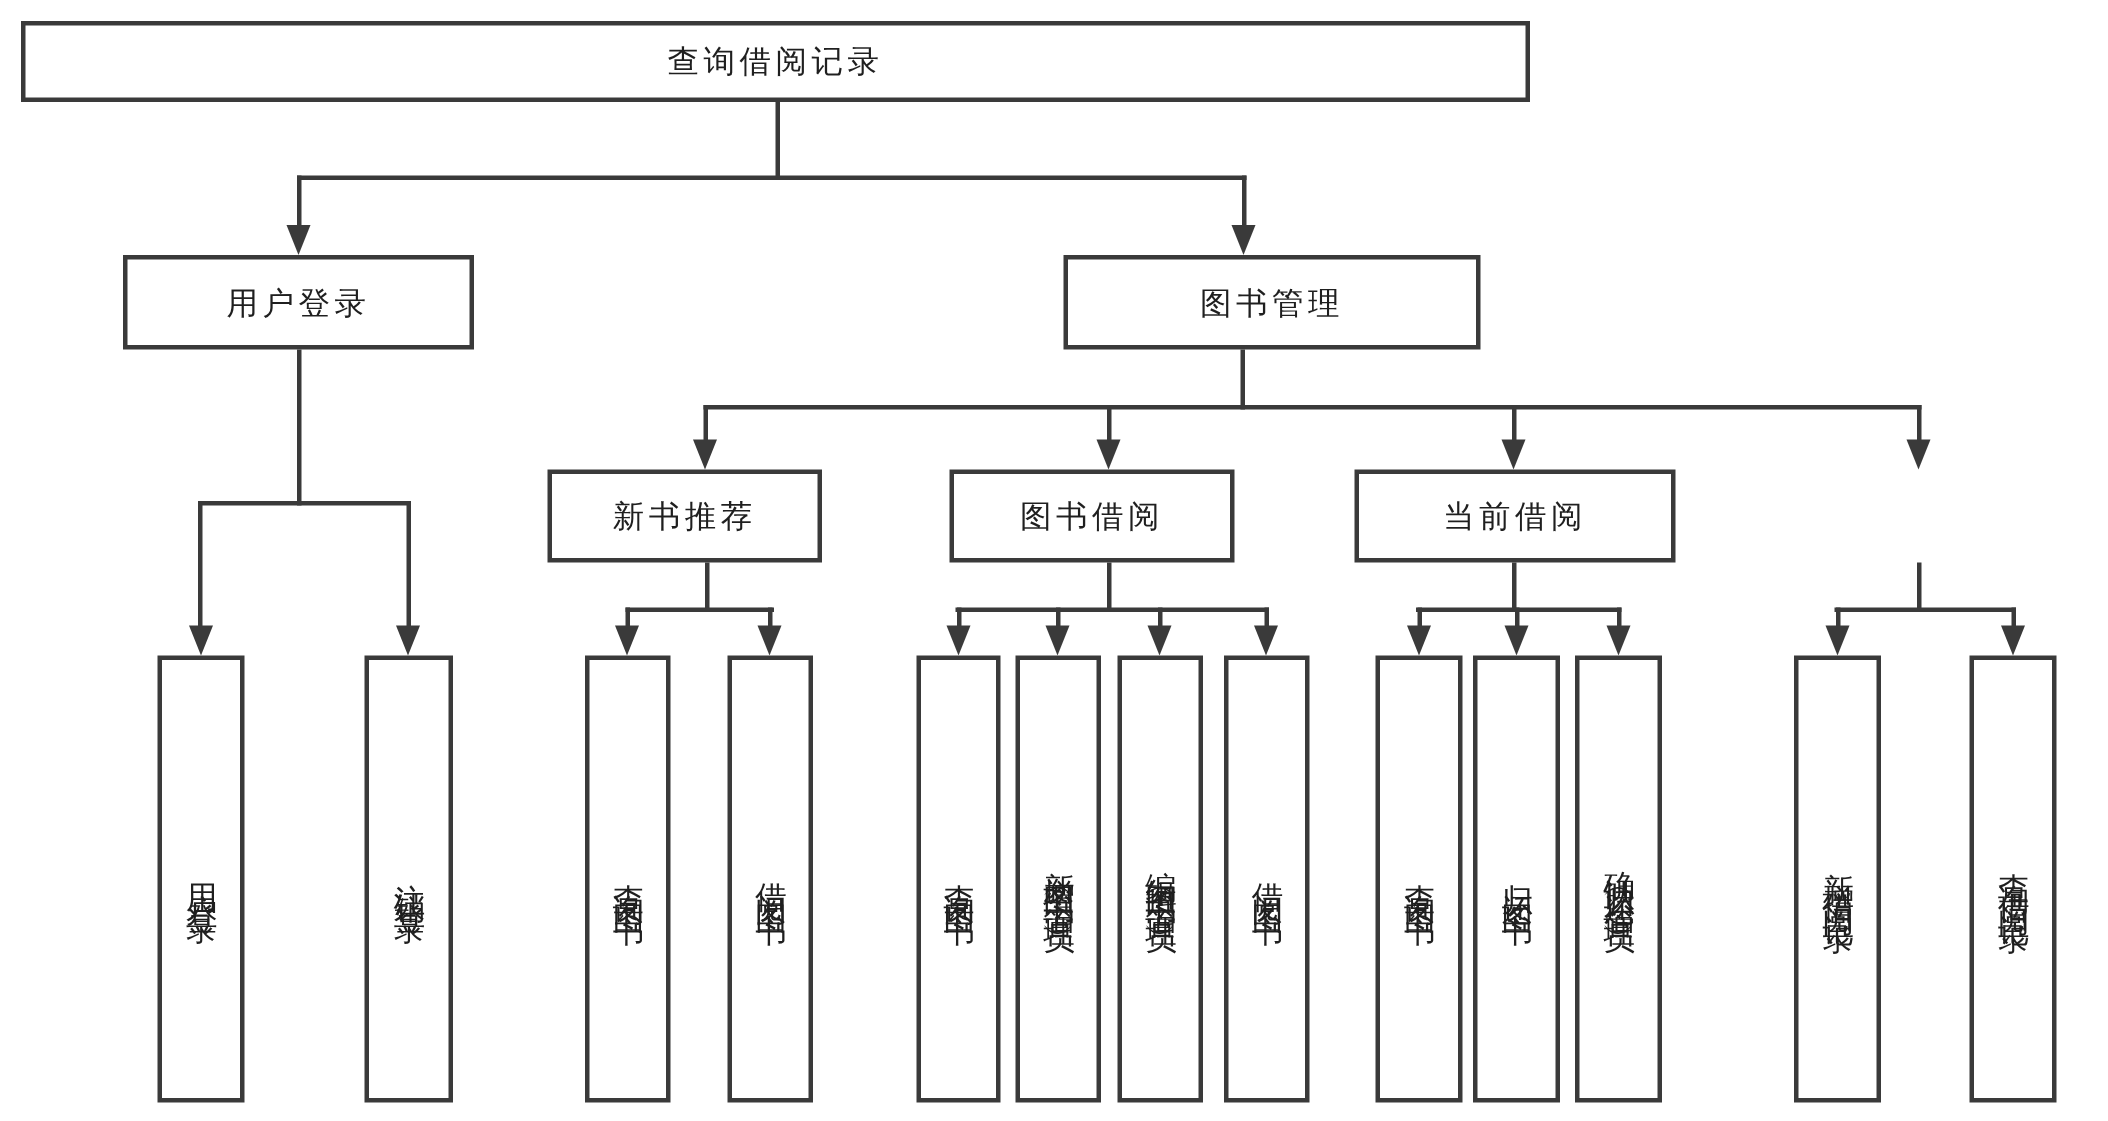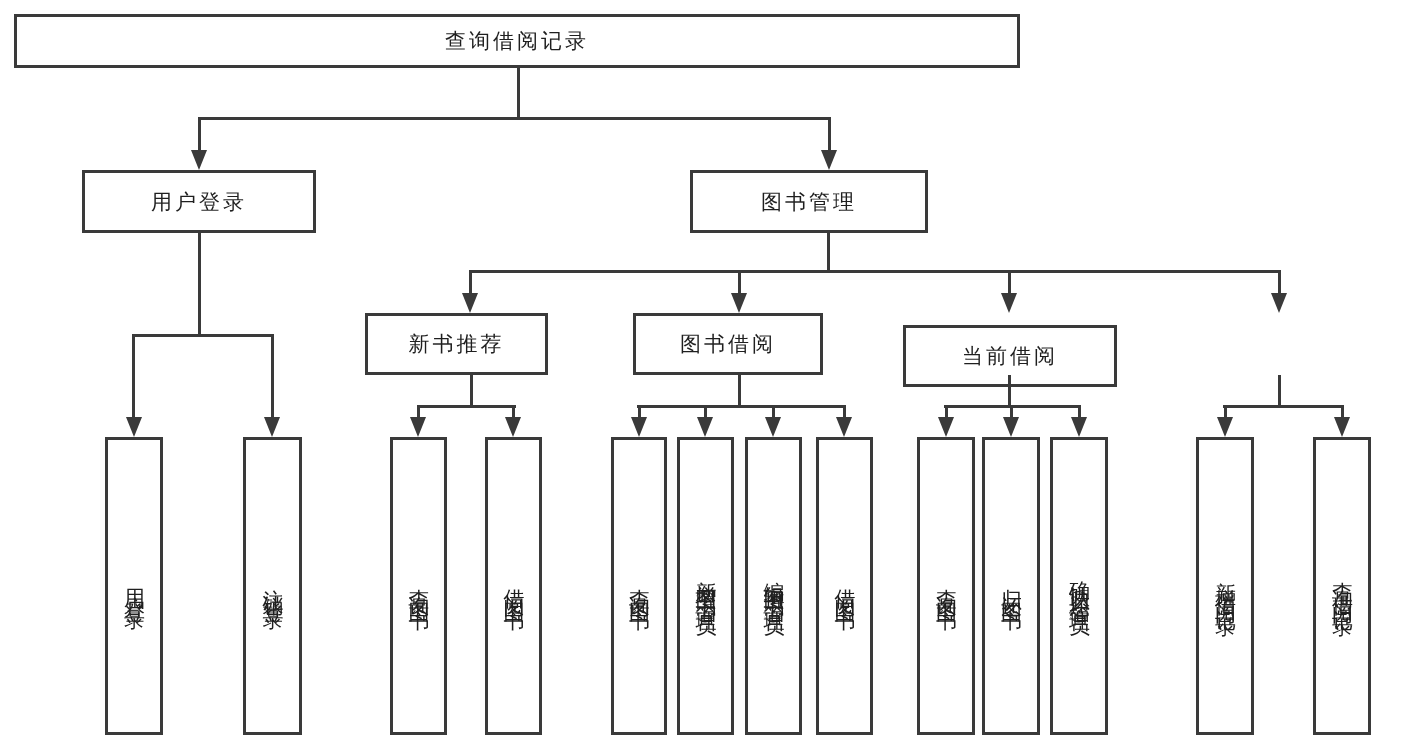--- a/index.html
+++ b/index.html
@@ -58,33 +58,33 @@
 <div id="canvas">
 
   <div class="box" style="left:14px;top:14px;width:1006px;height:54px;">
     <span class="hlabel">查询借阅记录</span>
   </div>
 
   <div class="box" style="left:82px;top:170px;width:234px;height:63px;">
     <span class="hlabel">用户登录</span>
   </div>
 
-  <div class="box" style="left:690px;top:170px;width:238px;height:63px;">
+  <div class="box" style="left:709px;top:170px;width:278px;height:63px;">
     <span class="hlabel">图书管理</span>
   </div>
 
   <div class="box" style="left:365px;top:313px;width:183px;height:62px;">
     <span class="hlabel">新书推荐</span>
   </div>
 
   <div class="box" style="left:633px;top:313px;width:190px;height:62px;">
     <span class="hlabel">图书借阅</span>
   </div>
 
-  <div class="box" style="left:903px;top:325px;width:214px;height:62px;">
+  <div class="box" style="left:903px;top:313px;width:214px;height:62px;">
     <span class="hlabel">当前借阅</span>
   </div>
 
 
   <div class="box" style="left:105px;top:437px;width:58px;height:298px;">
     <span class="vlabel">用户登录</span>
   </div>
   <div class="box" style="left:243px;top:437px;width:59px;height:298px;">
     <span class="vlabel">注销登录</span>
   </div>

